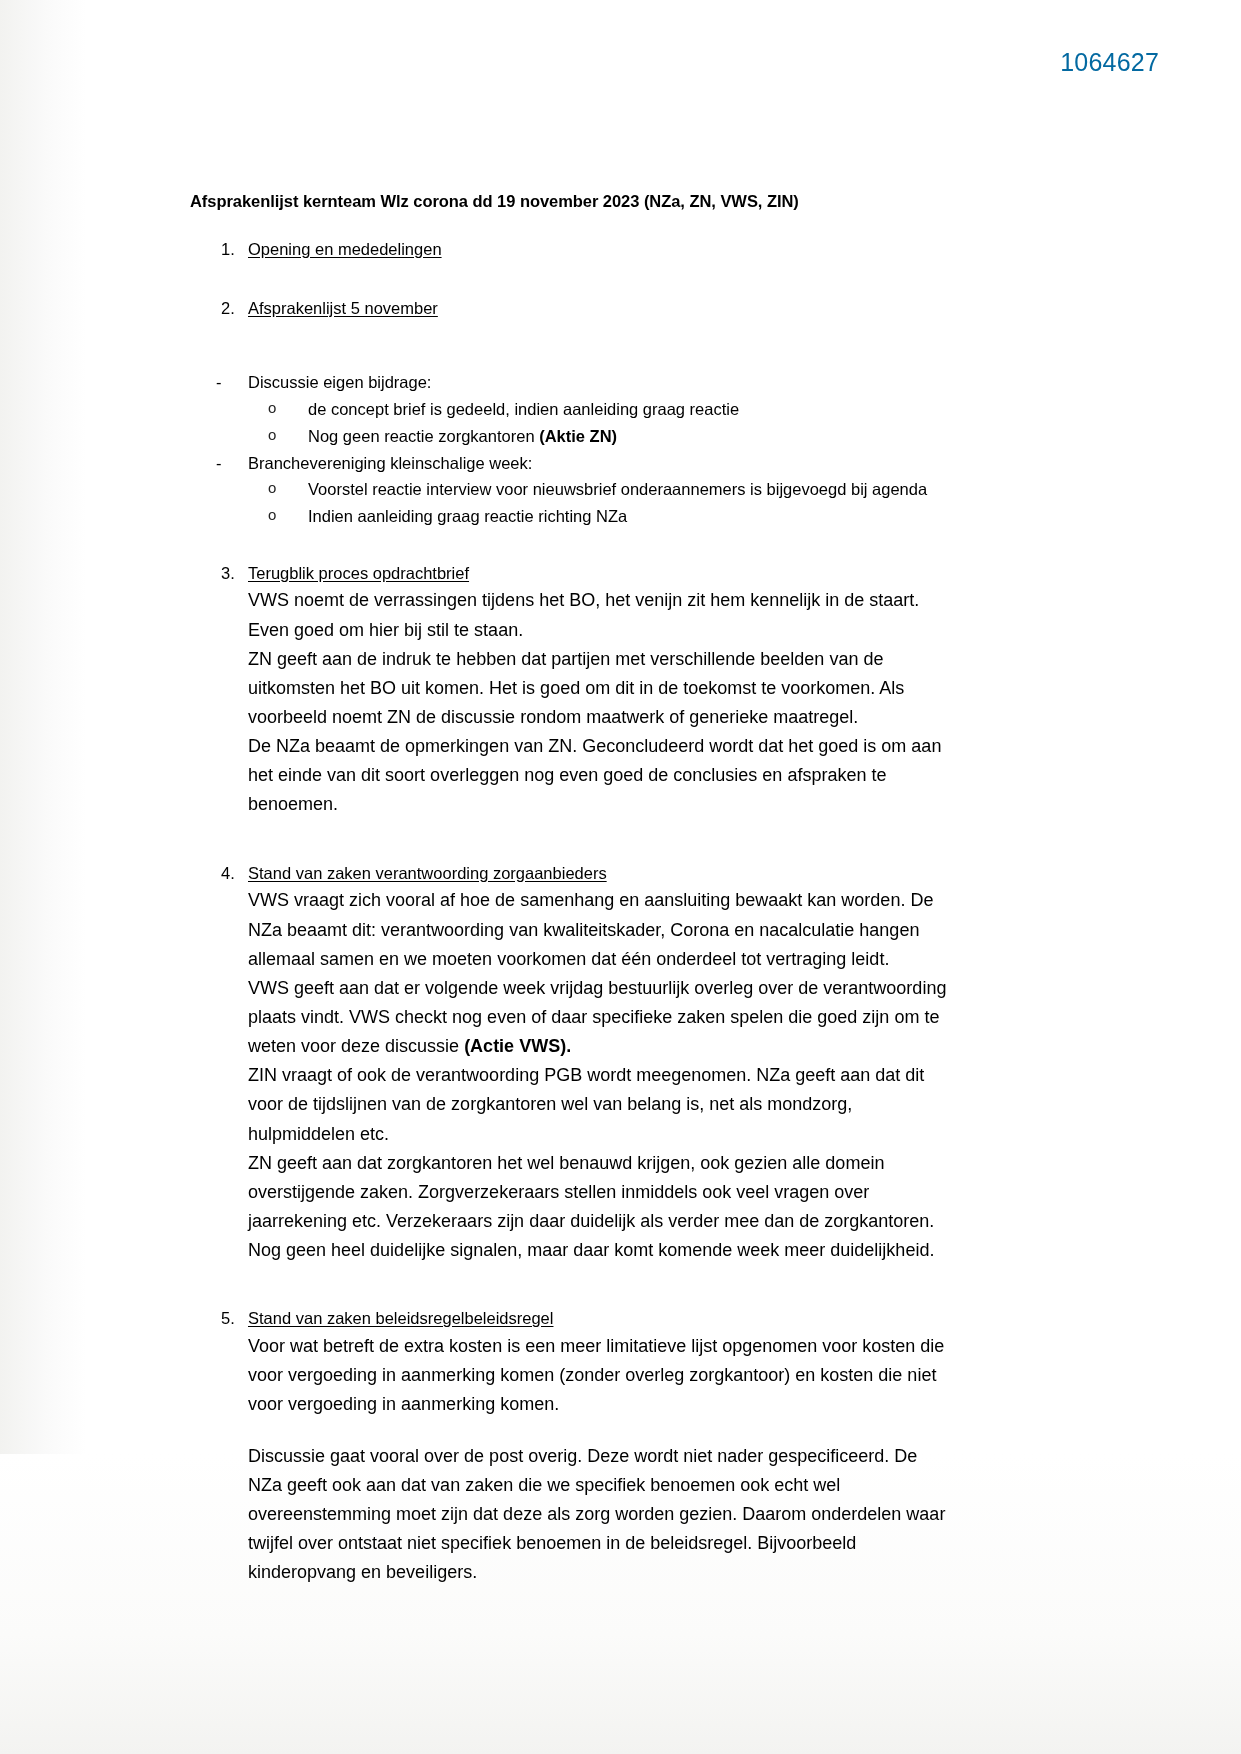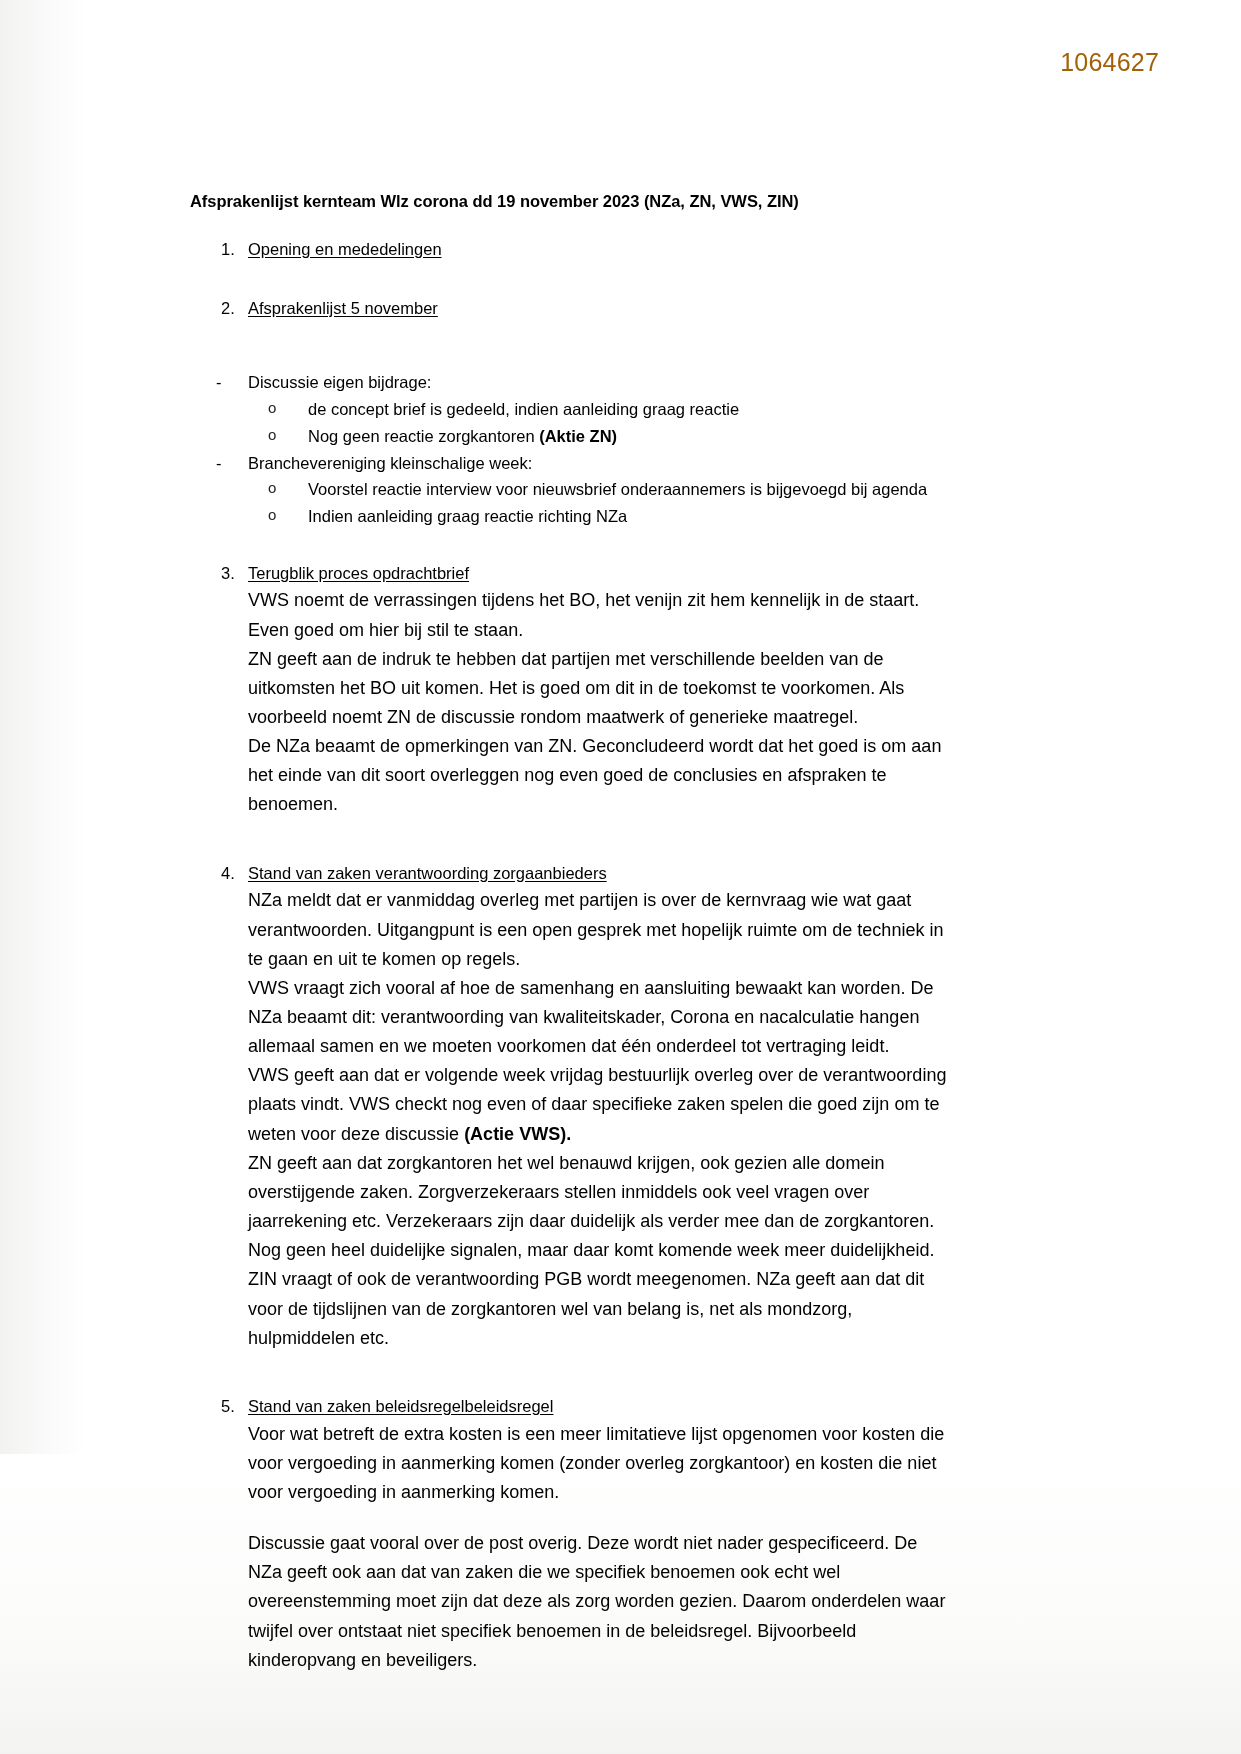--- a/index.html
+++ b/index.html
@@ -36,21 +36,21 @@
     width: 1241px; height: 300px;
     background: linear-gradient(to bottom, #ffffff 0%, #fbfbfa 60%, #f3f3f1 100%);
     pointer-events: none;
   }
   .doc-number {
     position: absolute;
     top: 48px;
     right: 82px;
     font-size: 25px;
     letter-spacing: 0.2px;
-    color: #a16207;
+    color: #0369a1;
     font-family: "Liberation Sans", sans-serif;
   }
   .content {
     position: absolute;
     left: 190px;
     top: 190px;
     width: 760px;
   }
   .doc-title {
     font-weight: bold;
@@ -206,25 +206,24 @@
         <p class="body-text">VWS noemt de verrassingen tijdens het BO, het venijn zit hem kennelijk in de staart. Even goed om hier bij stil te staan.</p>
         <p class="body-text">ZN geeft aan de indruk te hebben dat partijen met verschillende beelden van de uitkomsten het BO uit komen. Het is goed om dit in de toekomst te voorkomen. Als voorbeeld noemt ZN de discussie rondom maatwerk of generieke maatregel.</p>
         <p class="body-text">De NZa beaamt de opmerkingen van ZN. Geconcludeerd wordt dat het goed is om aan het einde van dit soort overleggen nog even goed de conclusies en afspraken te benoemen.</p>
       </li>
 
       <div class="gap-md"></div>
 
       <li class="section">
         <span class="num">4.</span>
         <span class="section-heading">Stand van zaken verantwoording zorgaanbieders</span>
-        <p class="body-text">NZa meldt dat er vanmiddag overleg met partijen is over de kernvraag wie wat gaat verantwoorden. Uitgangpunt is een open gesprek met hopelijk ruimte om de techniek in te gaan en uit te komen op regels.</p>
         <p class="body-text">VWS vraagt zich vooral af hoe de samenhang en aansluiting bewaakt kan worden. De NZa beaamt dit: verantwoording van kwaliteitskader, Corona en nacalculatie hangen allemaal samen en we moeten voorkomen dat één onderdeel tot vertraging leidt.</p>
         <p class="body-text"><span>VWS geeft aan dat er volgende week vrijdag bestuurlijk overleg over de verantwoording plaats vindt. VWS checkt nog even of daar specifieke zaken spelen die goed zijn om te weten voor deze discussie </span><b>(Actie VWS).</b></p>
+        <p class="body-text">ZIN vraagt of ook de verantwoording PGB wordt meegenomen. NZa geeft aan dat dit voor de tijdslijnen van de zorgkantoren wel van belang is, net als mondzorg, hulpmiddelen etc.</p>
         <p class="body-text">ZN geeft aan dat zorgkantoren het wel benauwd krijgen, ook gezien alle domein overstijgende zaken. Zorgverzekeraars stellen inmiddels ook veel vragen over jaarrekening etc. Verzekeraars zijn daar duidelijk als verder mee dan de zorgkantoren. Nog geen heel duidelijke signalen, maar daar komt komende week meer duidelijkheid.</p>
-        <p class="body-text">ZIN vraagt of ook de verantwoording PGB wordt meegenomen. NZa geeft aan dat dit voor de tijdslijnen van de zorgkantoren wel van belang is, net als mondzorg, hulpmiddelen etc.</p>
       </li>
 
       <div class="gap-md"></div>
 
       <li class="section">
         <span class="num">5.</span>
         <span class="section-heading">Stand van zaken beleidsregelbeleidsregel </span>
         <p class="body-text">Voor wat betreft de extra kosten is een meer limitatieve lijst opgenomen voor kosten die voor vergoeding in aanmerking komen (zonder overleg zorgkantoor) en kosten die niet voor vergoeding in aanmerking komen.</p>
         <p class="body-text spaced-before">Discussie gaat vooral over de post overig. Deze wordt niet nader gespecificeerd. De NZa geeft ook aan dat van zaken die we specifiek benoemen ook echt wel overeenstemming moet zijn dat deze als zorg worden gezien. Daarom onderdelen waar twijfel over ontstaat niet specifiek benoemen in de beleidsregel. Bijvoorbeeld kinderopvang en beveiligers.</p>
       </li>

